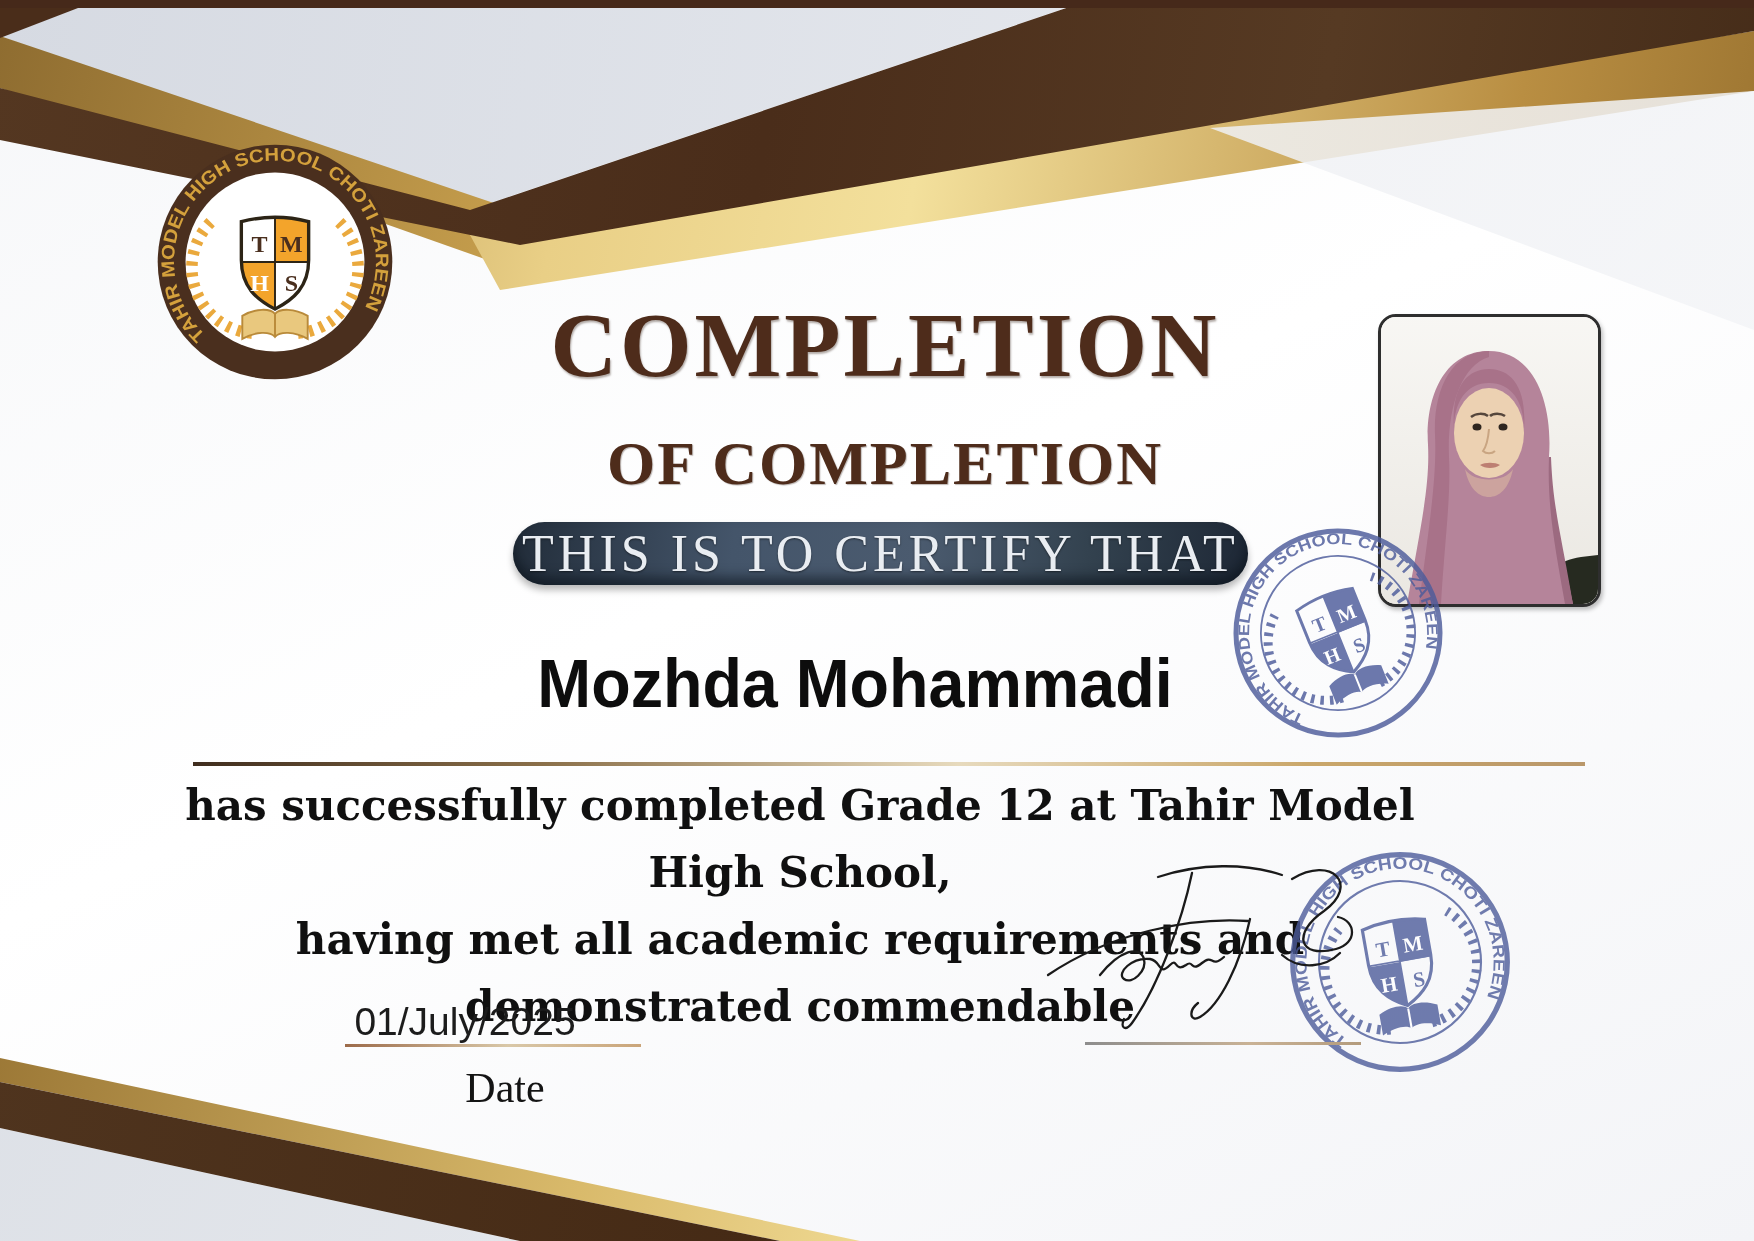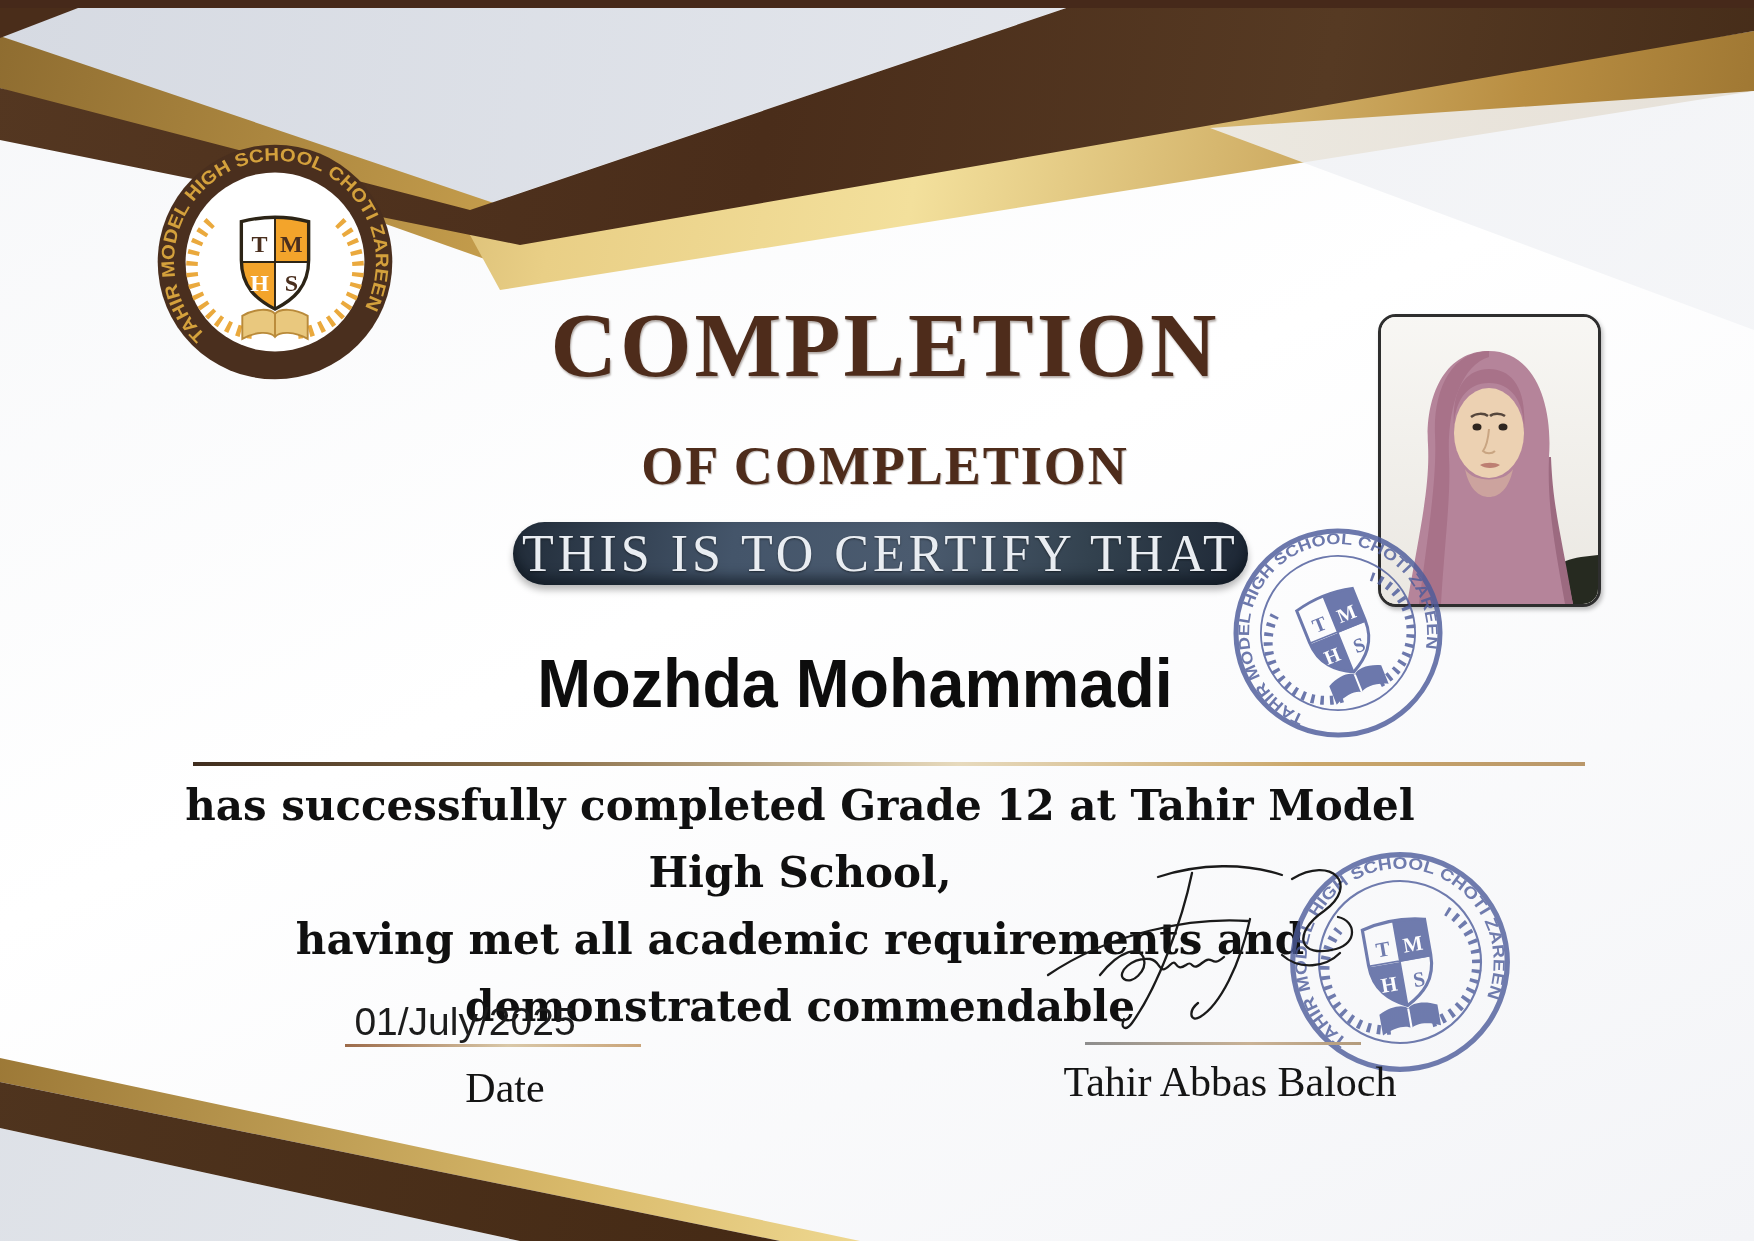--- a/index.html
+++ b/index.html
@@ -57,23 +57,22 @@
   .title-col{left:320px;top:0;width:1130px;text-align:center;}
   .main-title{
     position:absolute;left:0;top:292px;width:1130px;
     font-family:"Liberation Serif",serif;font-weight:bold;
     font-size:92px;letter-spacing:3px;color:#4e2c1b;
     text-shadow:1px 2px 2px rgba(40,20,10,.35);
   }
   .sub-title{
     position:absolute;left:0;top:428px;width:1130px;
     font-family:"Liberation Serif",serif;font-weight:bold;
-    font-size:54px;letter-spacing:2px;color:#4e2c1b;
+    font-size:62px;letter-spacing:2px;color:#4e2c1b;
     text-shadow:1px 1px 1px rgba(40,20,10,.3);
-    margin-top:7px;
   }
   .banner-pill{
     position:absolute;left:513px;top:522px;width:735px;height:63px;
     border-radius:32px;
     background:linear-gradient(96deg,#222d3a 0%,#44556a 30%,#4b5b6f 55%,#33424f 78%,#1e2836 100%);
     box-shadow:0 5px 7px rgba(0,0,0,.28), inset 0 -8px 12px rgba(8,14,22,.55);
     display:flex;align-items:center;justify-content:center;
   }
   .banner-pill span{
     font-family:"Liberation Serif",serif;
@@ -292,15 +291,14 @@
         <path d="M152,18 C142,66 118,132 92,168 C86,176 80,174 84,164"></path>
         <path d="M60,120 C80,95 100,90 104,104 C107,116 92,130 84,124 C76,118 92,102 110,104 C122,106 118,122 130,110 C138,102 134,118 146,110 C154,104 150,118 162,108 C174,98 170,114 184,102"></path>
         <path d="M252,24 C292,0 320,30 284,56 C252,78 258,104 296,94 C318,88 316,66 298,62"></path>
         <path d="M210,64 C200,110 180,150 160,162 C150,168 148,156 158,148"></path>
         <path d="M242,100 C260,116 286,112 300,98"></path>
       </g>
     </svg>
   </div>
 
   <div class="abs sig-line"></div>
-  <div class="abs principal-name">Tahir Abbas Baloch</div>
 
 </div>
 
 </body></html>

